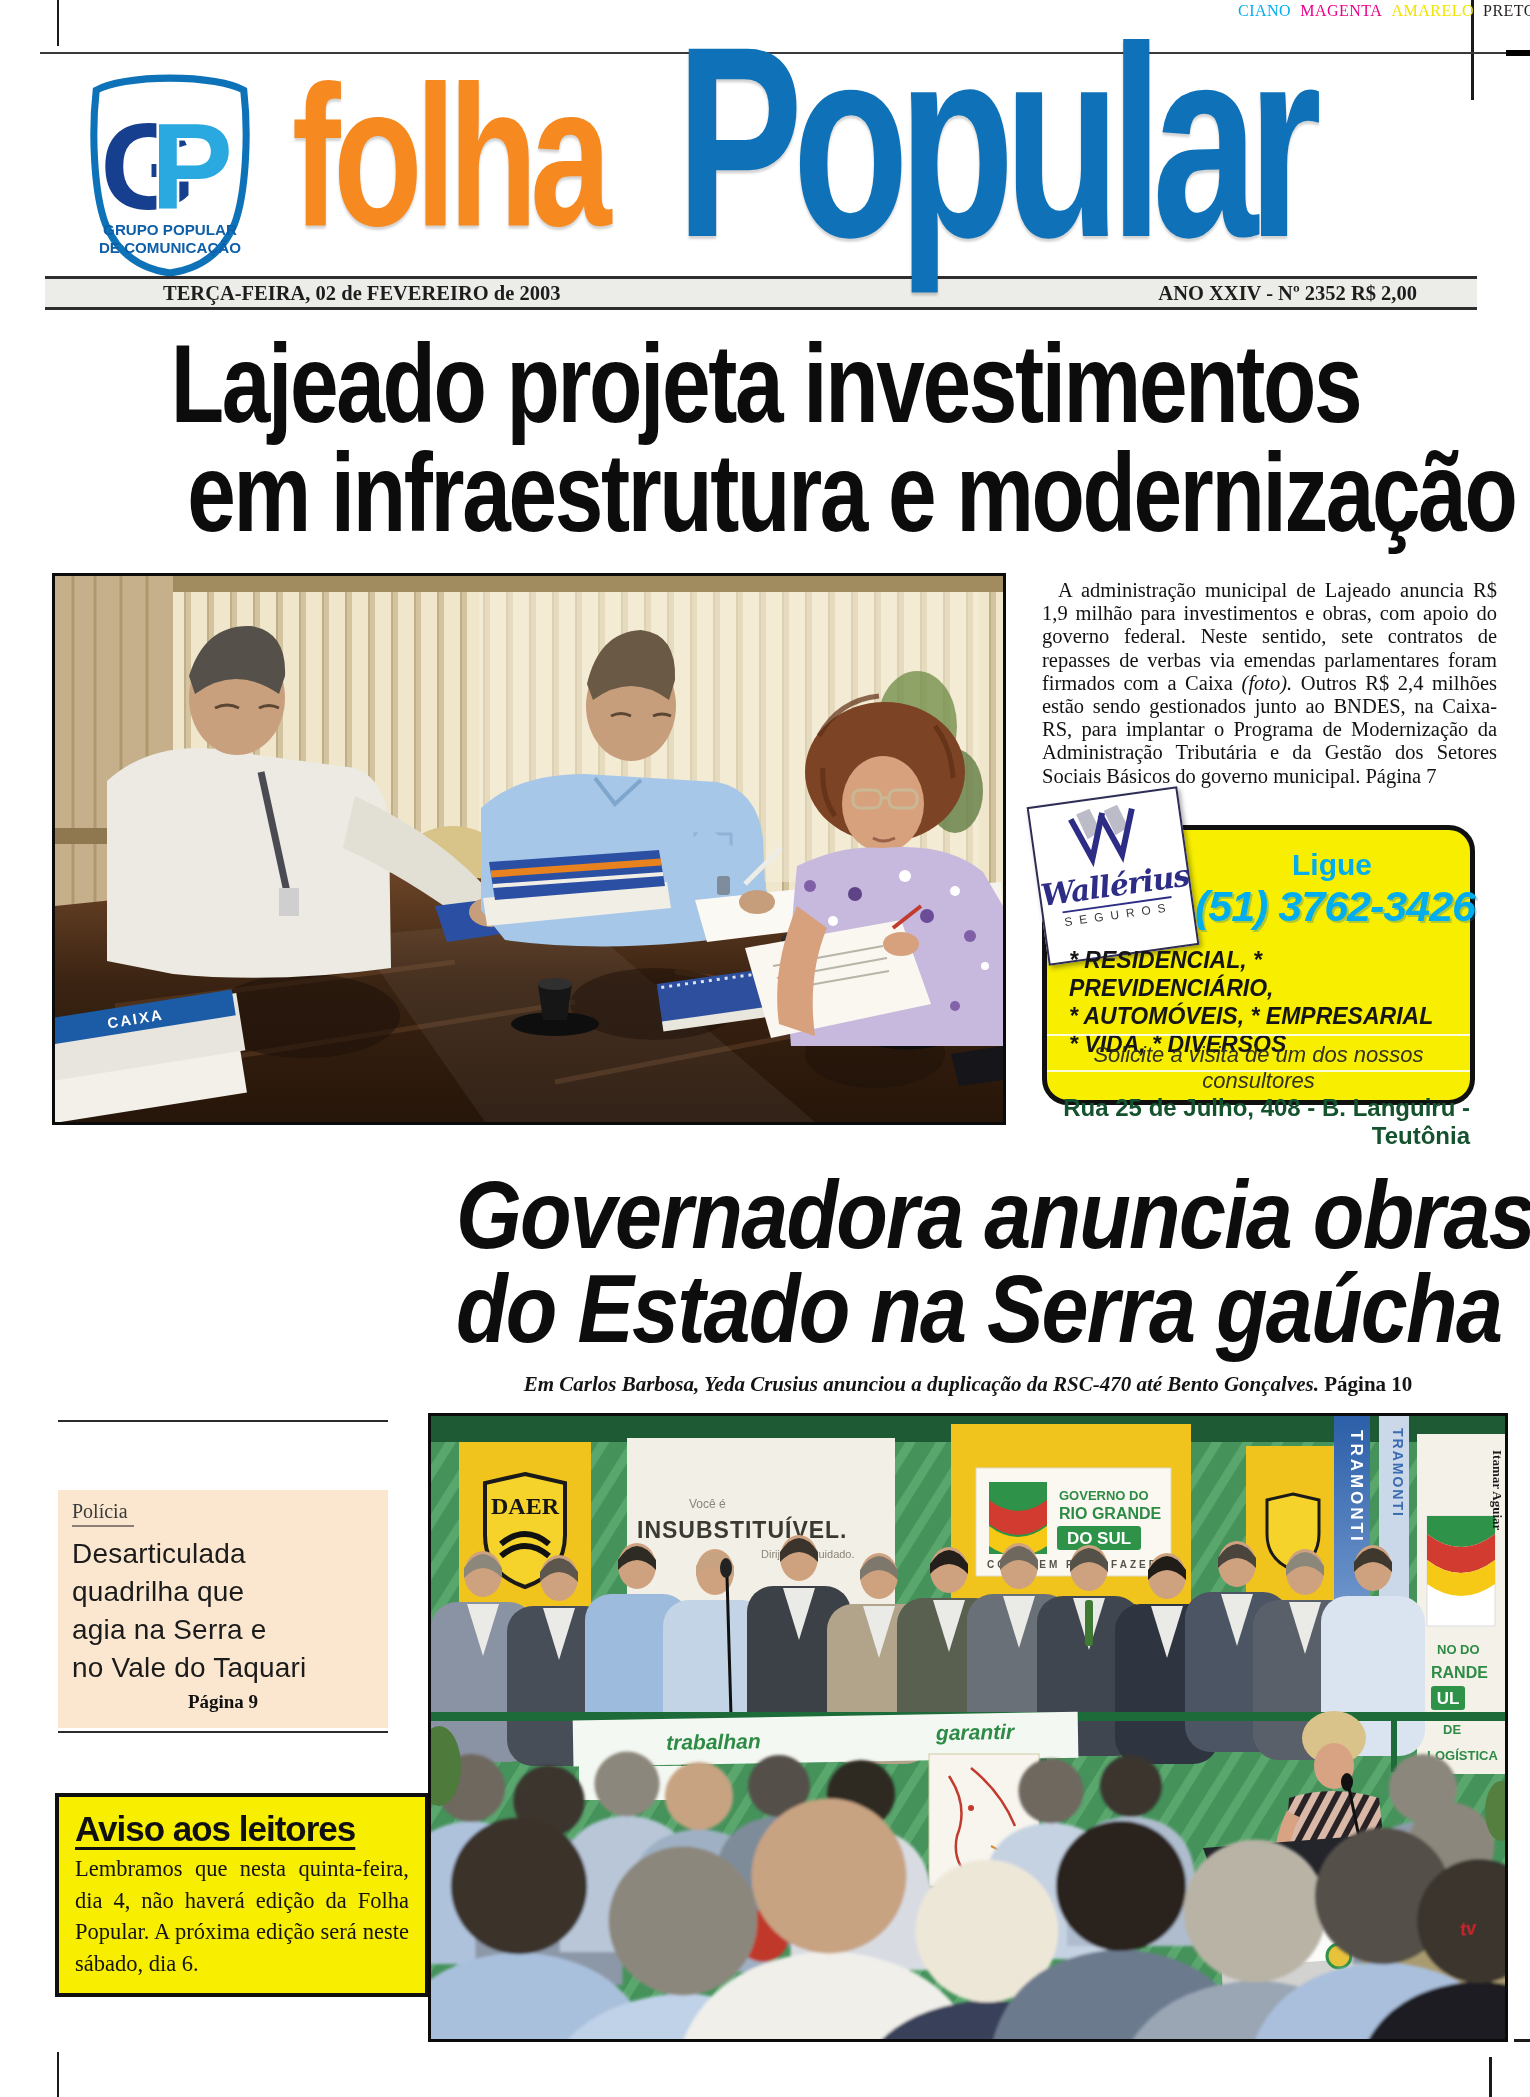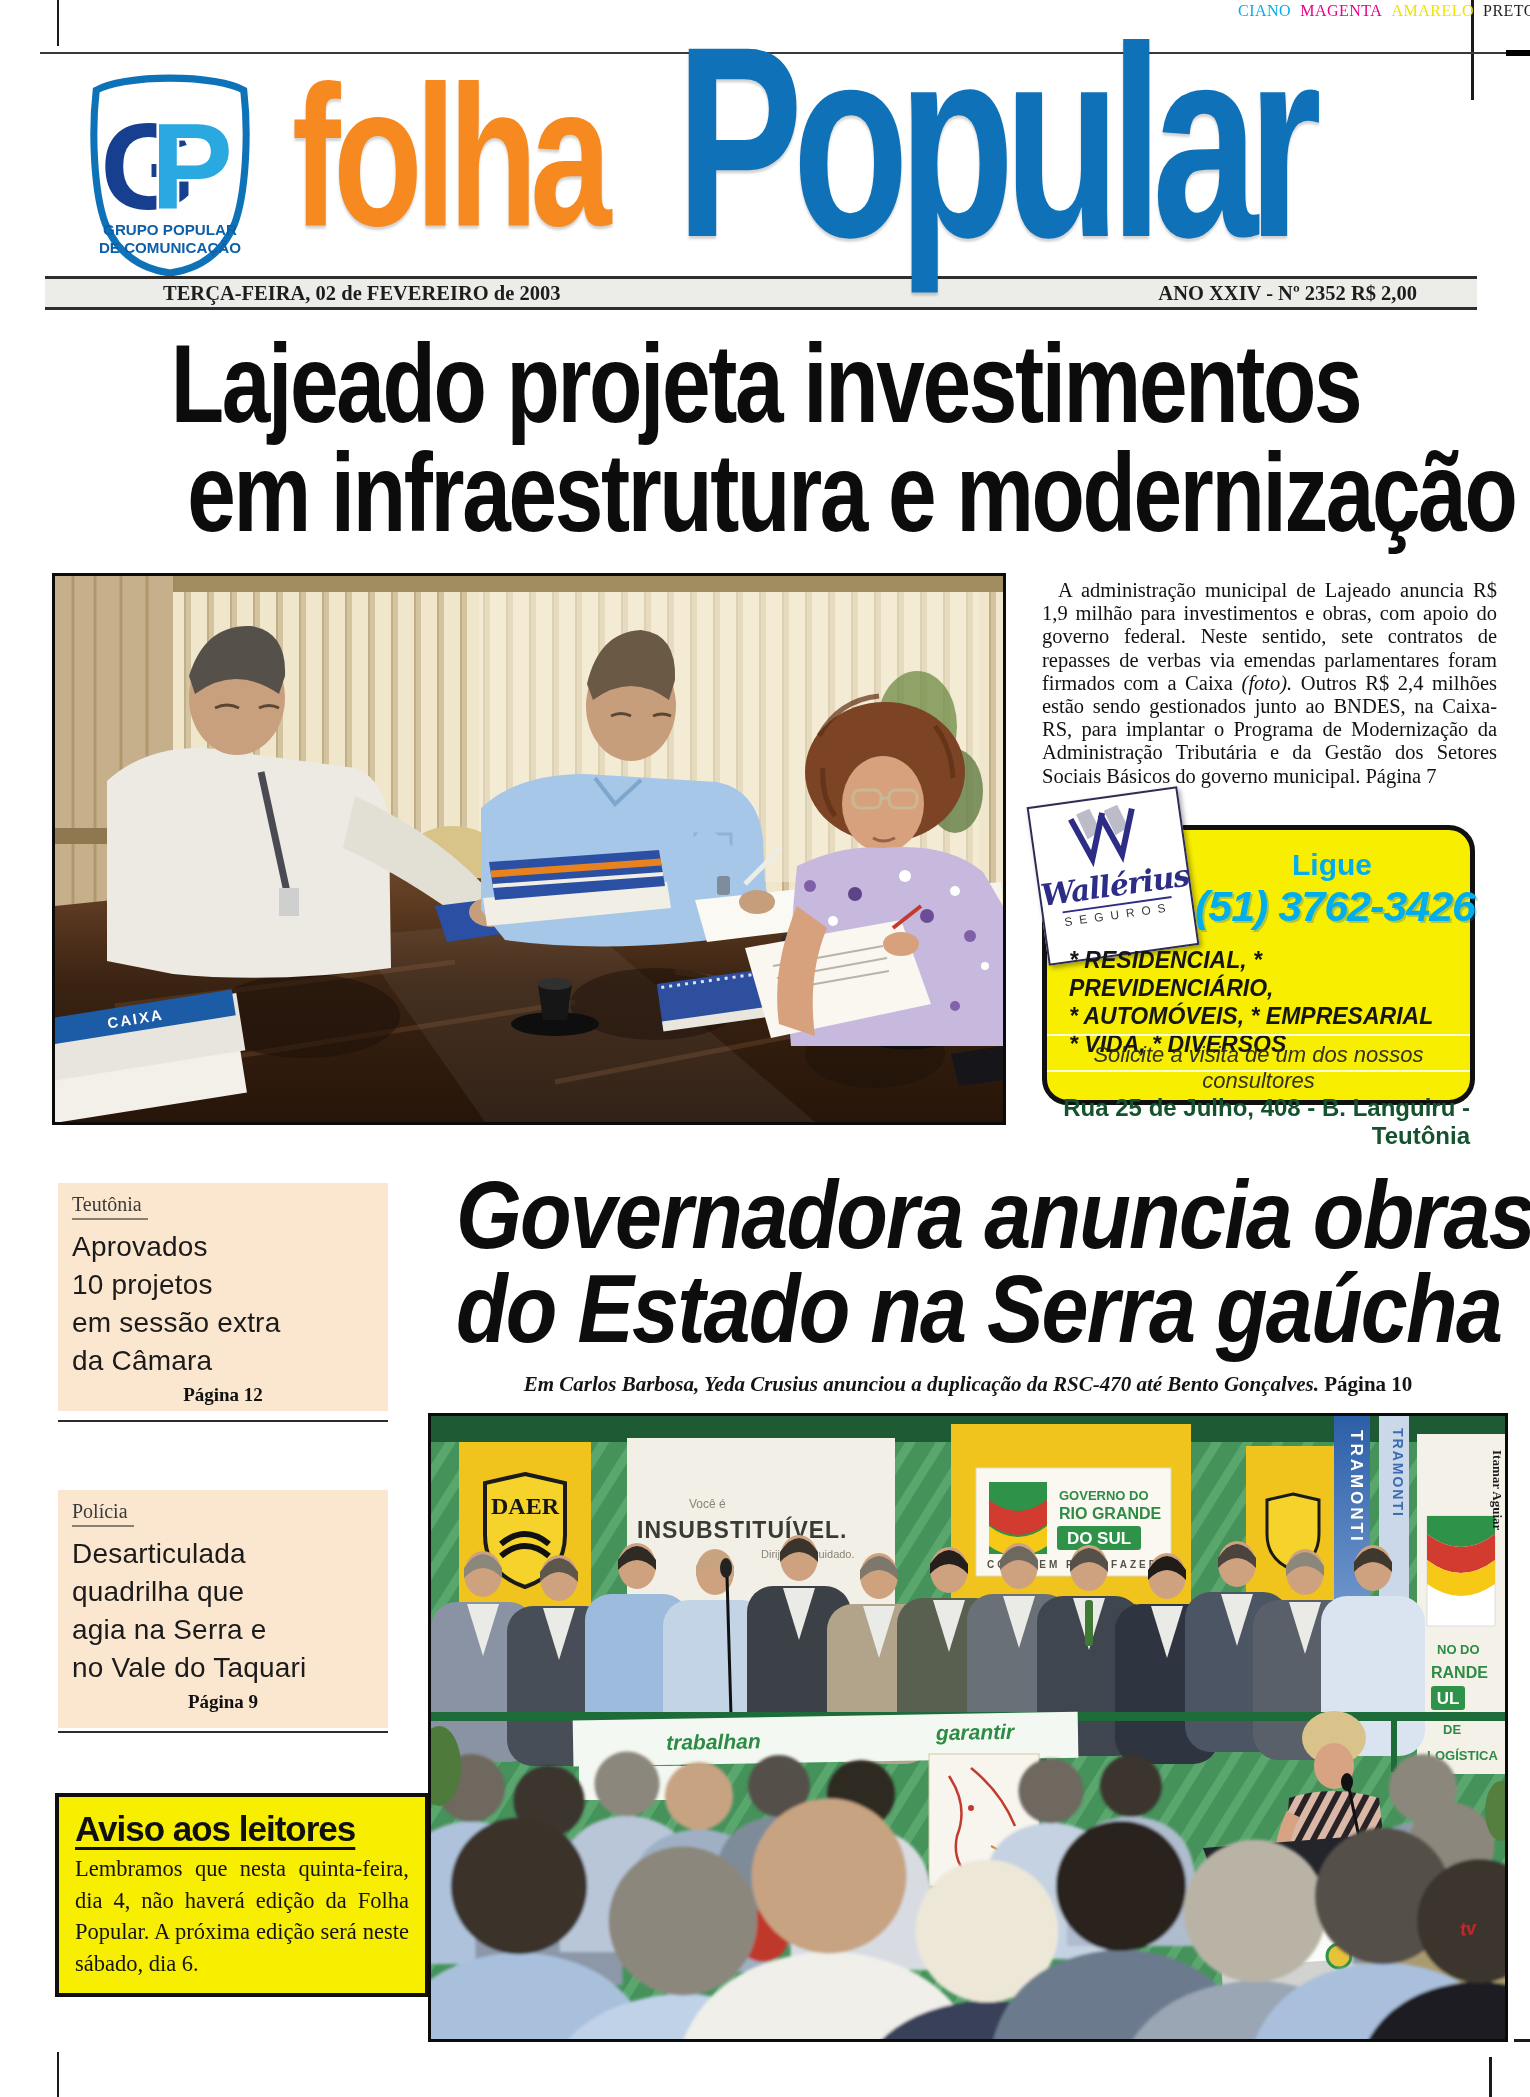--- a/index.html
+++ b/index.html
@@ -317,28 +317,20 @@
     </div>
     <div class="ad-ligue">Ligue</div>
     <div class="ad-phone">(51) 3762-3426</div>
     <div class="ad-services">* RESIDENCIAL, * PREVIDENCIÁRIO,
 * AUTOMÓVEIS, * EMPRESARIAL
 * VIDA, * DIVERSOS</div>
     <div class="ad-solicite">Solicite a visita de um dos nossos consultores</div>
     <div class="ad-address">Rua 25 de Julho, 408 - B. Languiru - Teutônia</div>
   </div>
 
-  <div id="brief-0" class="abs brief">
-    <span class="kicker">Teutônia</span>
-    <div class="brief-title">Aprovados
-10 projetos
-em sessão extra
-da Câmara</div>
-    <div class="brief-page">Página 12</div>
-  </div>
   <div class="abs colrule" style="top:1420px;"></div>
 
   <div id="brief-1" class="abs brief">
     <span class="kicker">Polícia</span>
     <div class="brief-title">Desarticulada
 quadrilha que
 agia na Serra e
 no Vale do Taquari</div>
     <div class="brief-page">Página 9</div>
   </div>

